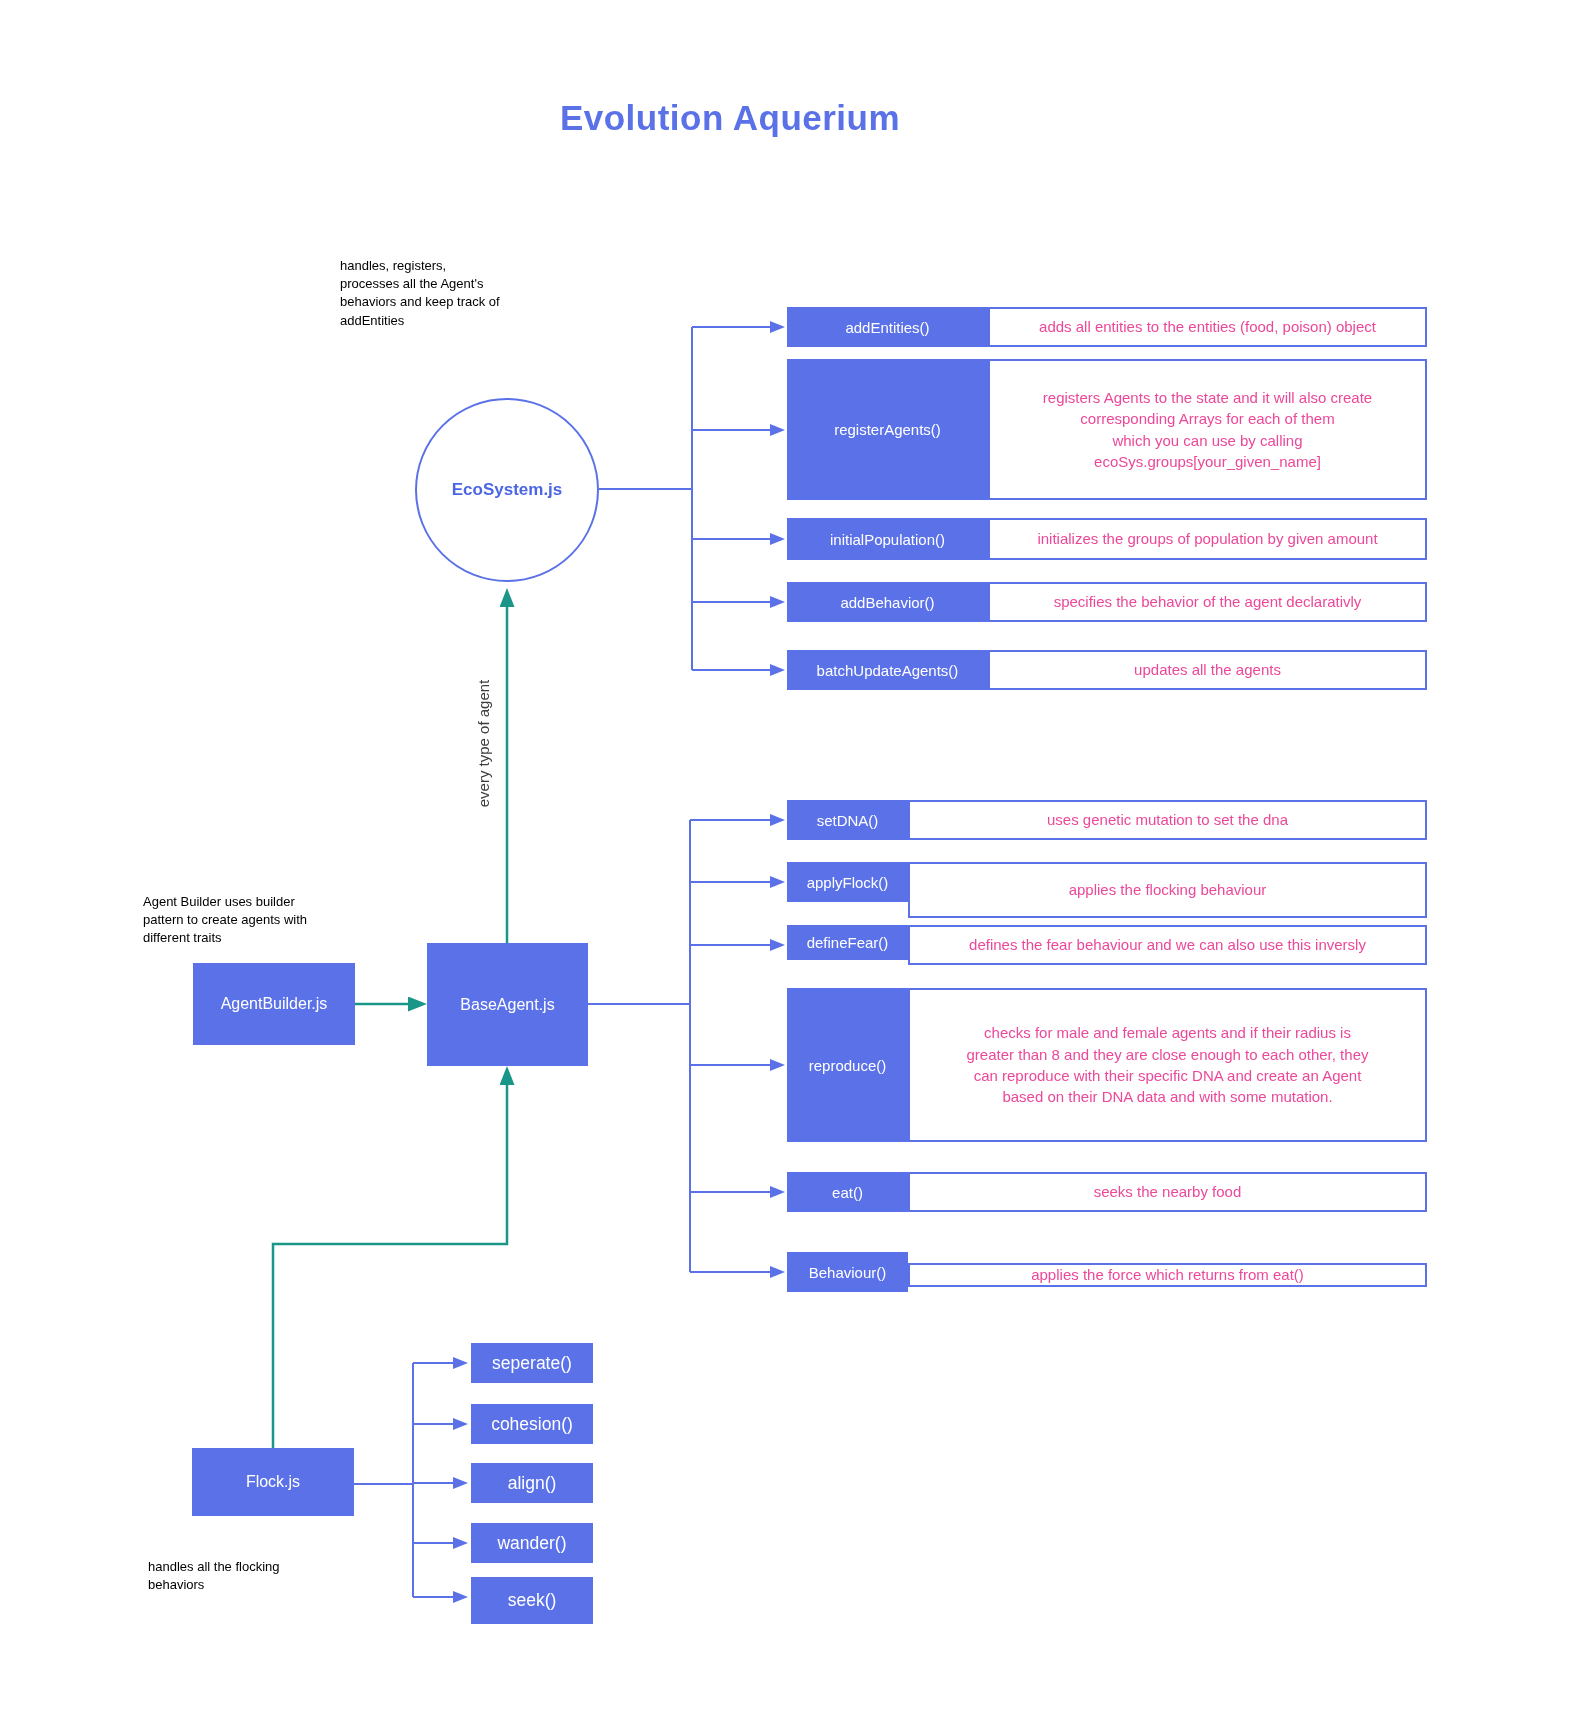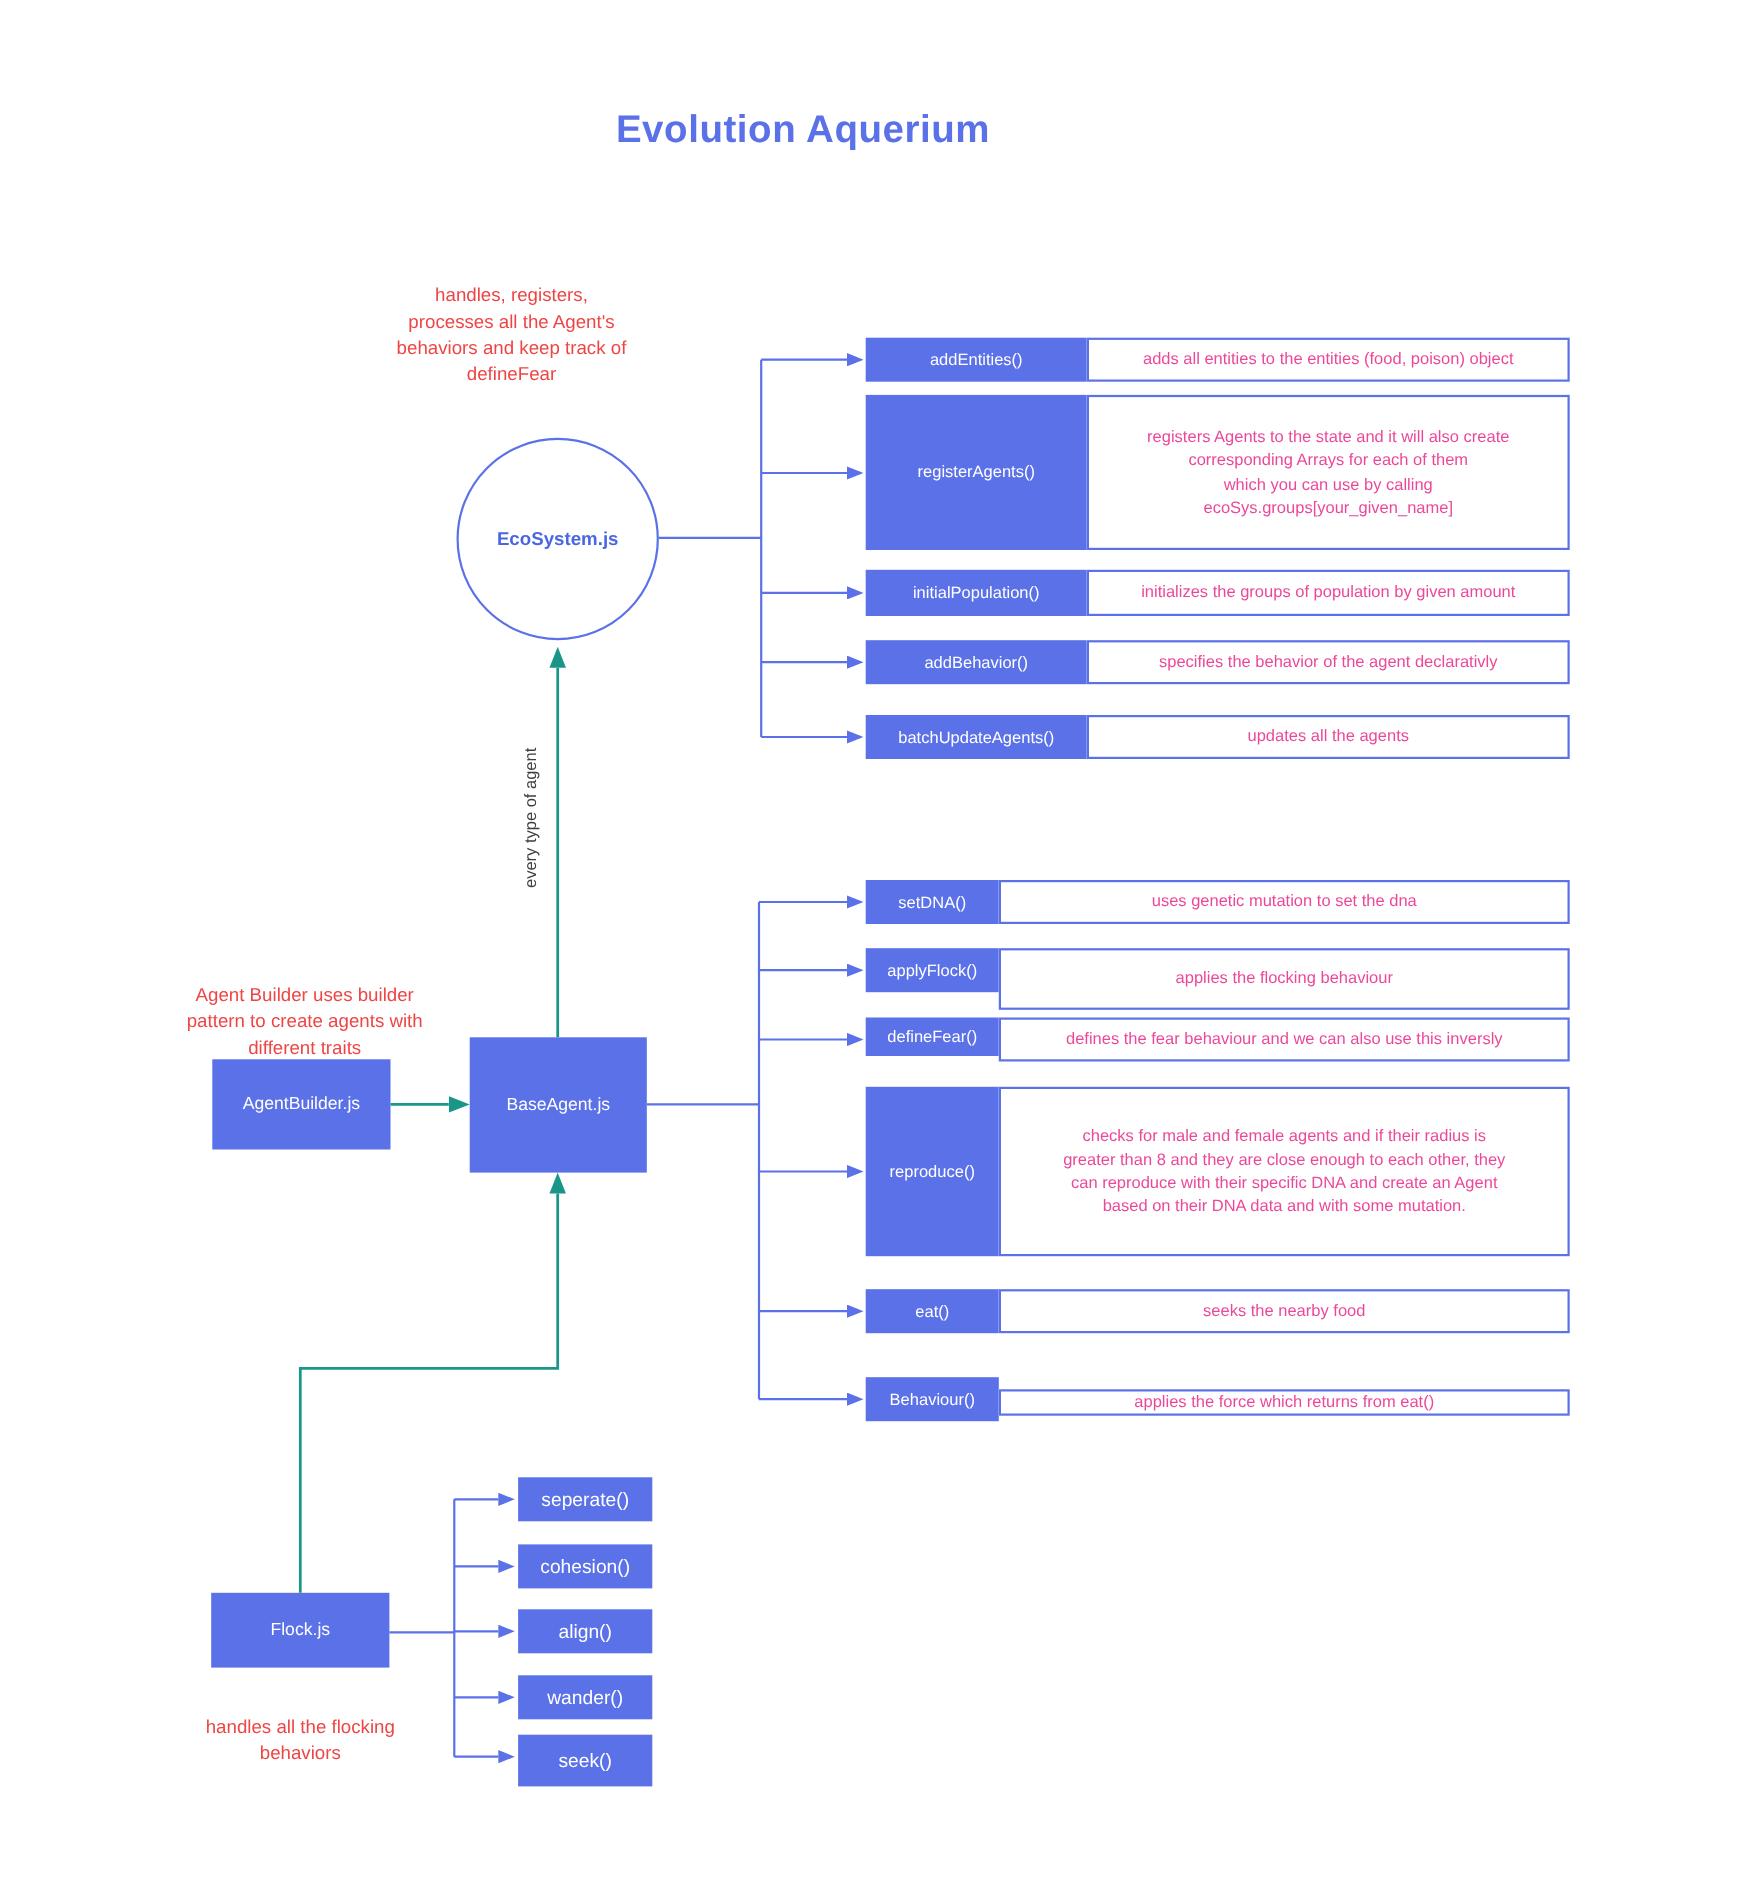--- a/index.html
+++ b/index.html
@@ -1,21 +1,21 @@
 <!DOCTYPE html>
 <html><head>
 <meta charset="utf-8">
 <style>
   html,body{margin:0;padding:0;background:#ffffff;}
   #canvas{position:relative;width:1580px;height:1712px;background:#ffffff;
           font-family:"Liberation Sans", sans-serif;overflow:hidden;}
   #wires{position:absolute;left:0;top:0;pointer-events:none;}
   .abs{position:absolute;}
   .title{font-size:35px;font-weight:bold;color:#5b71e8;text-align:center;letter-spacing:0.5px;}
-  .note{color:#ef4444;font-size:17px;line-height:1.4;text-align:center;}
+  .note{color:#000000;font-size:13px;line-height:1.4;text-align:left;}
   .node{background:#5b71e8;color:#ffffff;display:flex;align-items:center;justify-content:center;
         box-sizing:border-box;}
   .node.f16{font-size:16px;}
   .node.f17{font-size:17.5px;}
   .mlabel{background:#5b71e8;color:#ffffff;display:flex;align-items:center;justify-content:center;
           font-size:15px;text-align:center;box-sizing:border-box;}
   .mdesc{background:#ffffff;border:2px solid #5b71e8;color:#ec4899;display:flex;flex-direction:column;
          align-items:center;justify-content:center;font-size:15px;line-height:1.42;text-align:center;
          box-sizing:border-box;padding:2px 10px;}
   .circle{border:2px solid #5b71e8;border-radius:50%;background:#ffffff;display:flex;
@@ -75,21 +75,21 @@
       <path d="M273,1448 V1244 H507 V1085" marker-end="url(#ag)"></path>
     </g>
   </svg>
 
   <div class="abs title" style="left:390px;top:98px;width:680px;">Evolution Aquerium</div>
 
   <div class="abs note" style="left:340px;top:257px;width:250px;">
     <div>handles, registers,</div>
     <div>processes all the Agent's</div>
     <div>behaviors and keep track of</div>
-    <div>defineFear</div>
+    <div>addEntities</div>
   </div>
 
   <div class="abs circle" style="left:415px;top:398px;width:184px;height:184px;">
     <span class="lbl">EcoSystem.js</span>
   </div>
 
   <div class="abs mlabel" style="left:787px;top:307px;width:201px;height:40px;text-align:right;">addEntities()</div>
   <div class="abs mdesc" style="left:988px;top:307px;width:439px;height:40px;">adds all entities to the entities (food, poison) object</div>
 
   <div class="abs mlabel" style="left:787px;top:359px;width:201px;height:141px;">registerAgents()</div>

